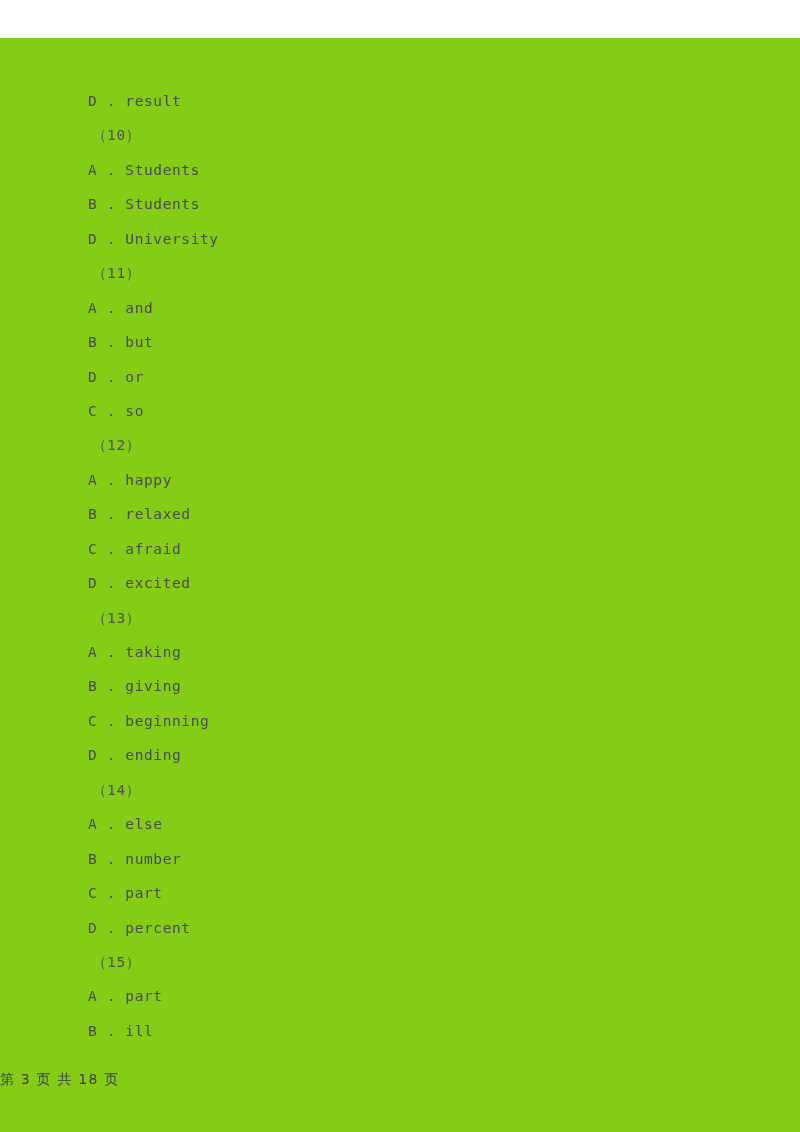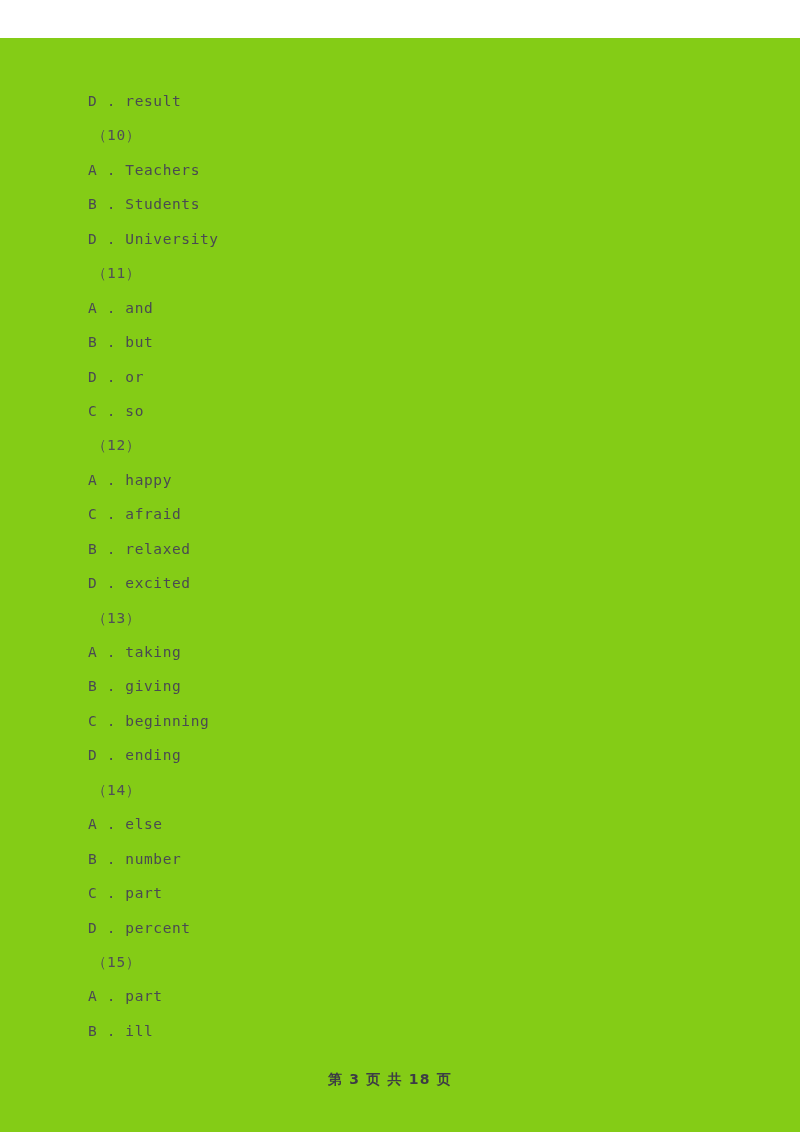--- a/index.html
+++ b/index.html
@@ -46,49 +46,49 @@
   .line.qnum {
     padding-left: 4px;
     color: #4f4f57;
   }
 
   .footer {
     position: absolute;
     top: 1030px;
     left: 0;
     width: 780px;
-    text-align: center;
+    text-align: left;
     font-size: 14px;
     line-height: 22px;
     color: #3d3d45;
     font-family: "DejaVu Sans", "Liberation Sans", sans-serif;
-    font-weight: bold;
+    font-weight: normal;
     letter-spacing: 1.2px;
     white-space: pre;
   }
 </style>
 </head>
 <body>
 
 <div class="page">
   <div class="content">
       <div class="line option">D . result</div>
       <div class="line qnum">（10）</div>
-      <div class="line option">A . Teachers</div>
+      <div class="line option">A . Students</div>
       <div class="line option">B . Students</div>
       <div class="line option">D . University</div>
       <div class="line qnum">（11）</div>
       <div class="line option">A . and</div>
       <div class="line option">B . but</div>
       <div class="line option">D . or</div>
       <div class="line option">C . so</div>
       <div class="line qnum">（12）</div>
       <div class="line option">A . happy</div>
+      <div class="line option">B . relaxed</div>
       <div class="line option">C . afraid</div>
-      <div class="line option">B . relaxed</div>
       <div class="line option">D . excited</div>
       <div class="line qnum">（13）</div>
       <div class="line option">A . taking</div>
       <div class="line option">B . giving</div>
       <div class="line option">C . beginning</div>
       <div class="line option">D . ending</div>
       <div class="line qnum">（14）</div>
       <div class="line option">A . else</div>
       <div class="line option">B . number</div>
       <div class="line option">C . part</div>

